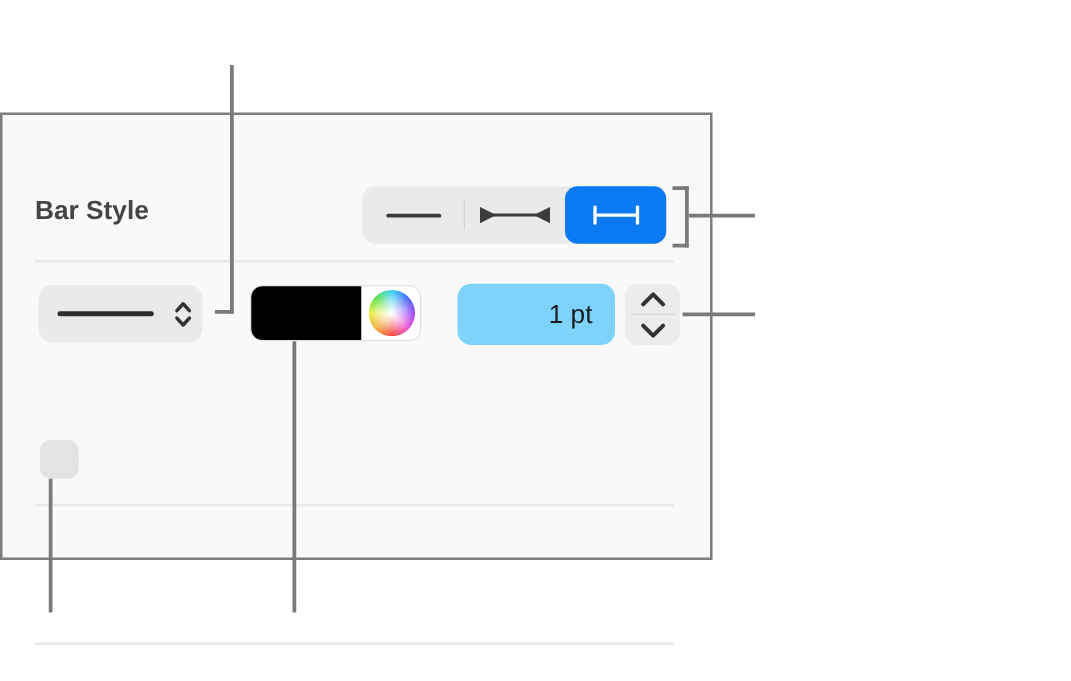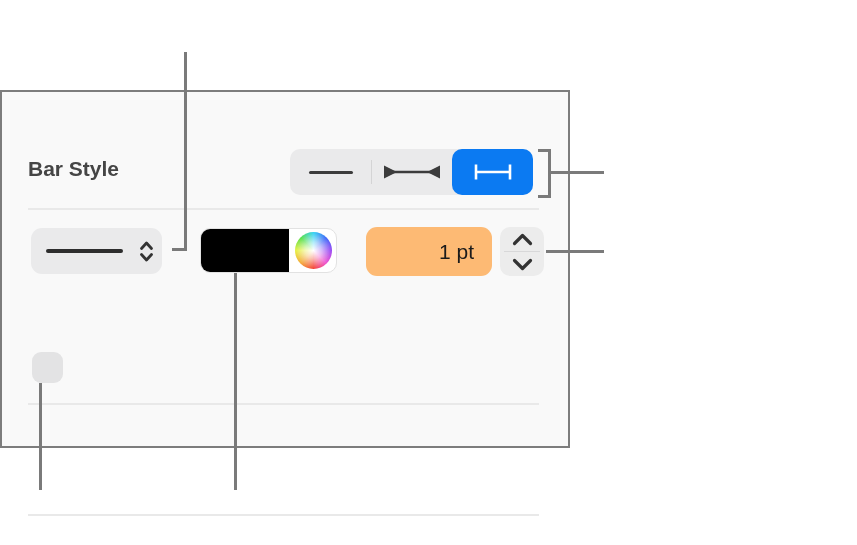--- a/index.html
+++ b/index.html
@@ -36,21 +36,21 @@
   .colorwell{position:absolute;left:200px;top:228px;width:137px;height:45px;border-radius:10px;
     background:#ffffff;border:1px solid #e2e2e2;box-sizing:border-box;padding:0;cursor:pointer;}
   .swatch{position:absolute;left:0;top:0;width:88px;height:43px;border-radius:9px 0 0 9px;background:#000;}
   .wheel{position:absolute;right:4px;top:3px;width:37px;height:37px;border-radius:50%;
     background:
       radial-gradient(circle at 50% 50%, rgba(255,255,255,1) 0%, rgba(255,255,255,0.6) 32%, rgba(255,255,255,0) 68%),
       conic-gradient(from 0deg,#39d3f2,#3f6af8,#9b4bf3,#ef54d0,#f4483b,#f4a93c,#e6ef44,#58e04b,#39d3f2);}
 
   
   .ptfield{position:absolute;left:366px;top:227px;width:126px;height:49px;border-radius:11px;
-    background:#fdba74;display:flex;align-items:center;justify-content:flex-end;
+    background:#7dd3fc;display:flex;align-items:center;justify-content:flex-end;
     font-size:21px;color:#1b1b1b;box-sizing:border-box;padding-right:18px;cursor:text;}
   .stepper{position:absolute;left:500px;top:227px;width:44px;height:49px;border-radius:10px;
     background:#ececec;}
   .stepper-half{position:absolute;left:0;width:44px;height:24px;border:none;background:transparent;
     padding:0;margin:0;display:flex;align-items:center;justify-content:center;cursor:pointer;}
   .step-up{top:0;} .step-down{top:25px;}
   .stepper-mid{position:absolute;left:4px;top:24px;width:36px;height:1px;background:#d8d8d9;}
 
   
   .checkbox{position:absolute;left:32px;top:352px;width:31px;height:31px;border-radius:9px;

